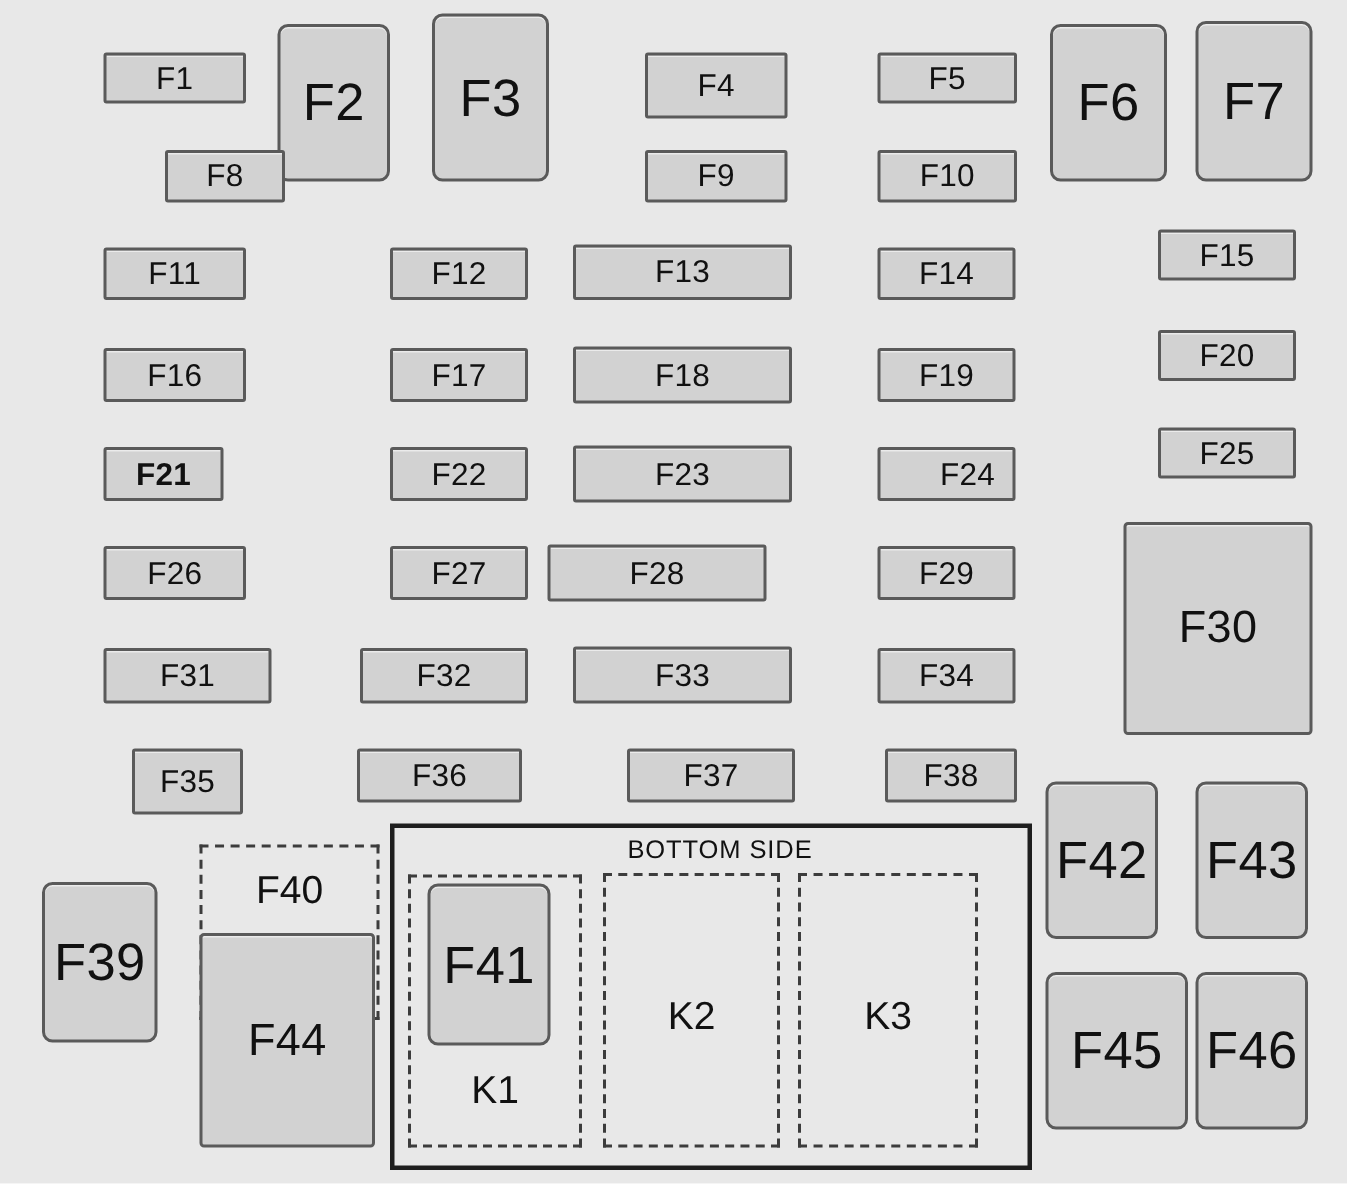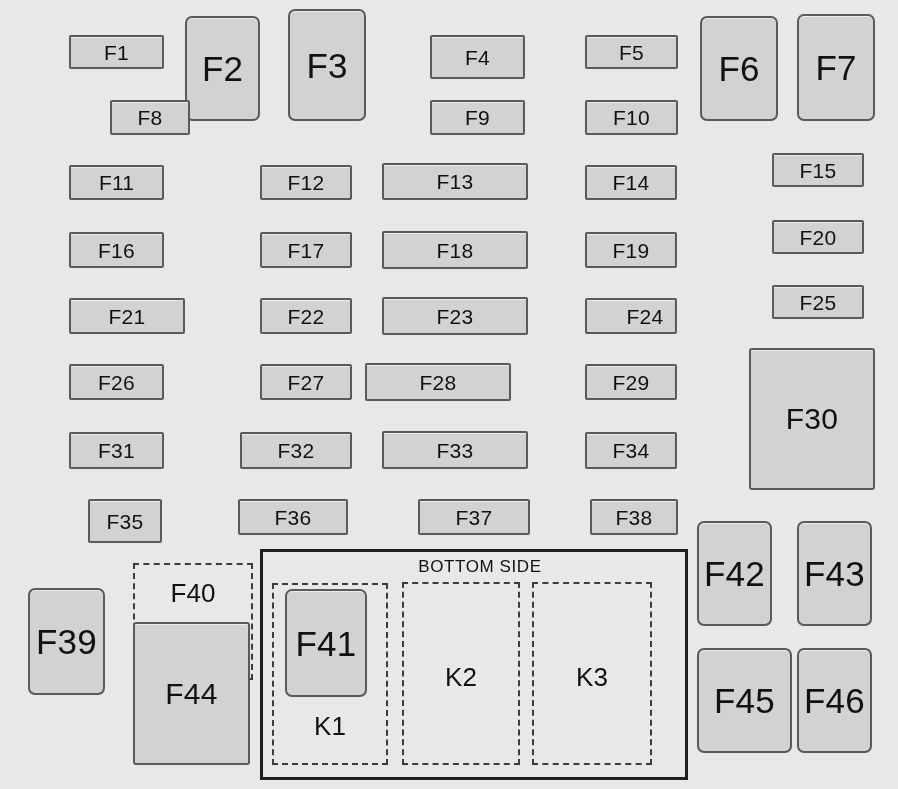--- a/index.html
+++ b/index.html
@@ -161,21 +161,21 @@
       </div>
       <div class="fuse flat" style="left: 382px; top: 231px; width: 146px; height: 38px;">
         <span>F18</span>
       </div>
       <div class="fuse flat" style="left: 585px; top: 232px; width: 92px; height: 36px;">
         <span>F19</span>
       </div>
       <div class="fuse flat" style="left: 772px; top: 220px; width: 92px; height: 34px;">
         <span>F20</span>
       </div>
-      <div class="fuse flat" style="left: 69px; top: 298px; width: 116px; height: 36px;">
+      <div class="fuse flat" style="left: 69px; top: 298px; width: 80px; height: 36px; font-weight: bold;">
         <span>F21</span>
       </div>
       <div class="fuse flat" style="left: 260px; top: 298px; width: 92px; height: 36px;">
         <span>F22</span>
       </div>
       <div class="fuse flat" style="left: 382px; top: 297px; width: 146px; height: 38px;">
         <span>F23</span>
       </div>
       <div class="fuse flat" style="left: 585px; top: 298px; width: 92px; height: 36px; padding-left: 28px;">
         <span>F24</span>
@@ -191,21 +191,21 @@
       </div>
       <div class="fuse flat" style="left: 365px; top: 363px; width: 146px; height: 38px;">
         <span>F28</span>
       </div>
       <div class="fuse flat" style="left: 585px; top: 364px; width: 92px; height: 36px;">
         <span>F29</span>
       </div>
       <div class="fuse xl" style="left: 749px; top: 348px; width: 126px; height: 142px;">
         <span>F30</span>
       </div>
-      <div class="fuse flat" style="left: 69px; top: 432px; width: 95px; height: 37px;">
+      <div class="fuse flat" style="left: 69px; top: 432px; width: 112px; height: 37px;">
         <span>F31</span>
       </div>
       <div class="fuse flat" style="left: 240px; top: 432px; width: 112px; height: 37px;">
         <span>F32</span>
       </div>
       <div class="fuse flat" style="left: 382px; top: 431px; width: 146px; height: 38px;">
         <span>F33</span>
       </div>
       <div class="fuse flat" style="left: 585px; top: 432px; width: 92px; height: 37px;">
         <span>F34</span>

